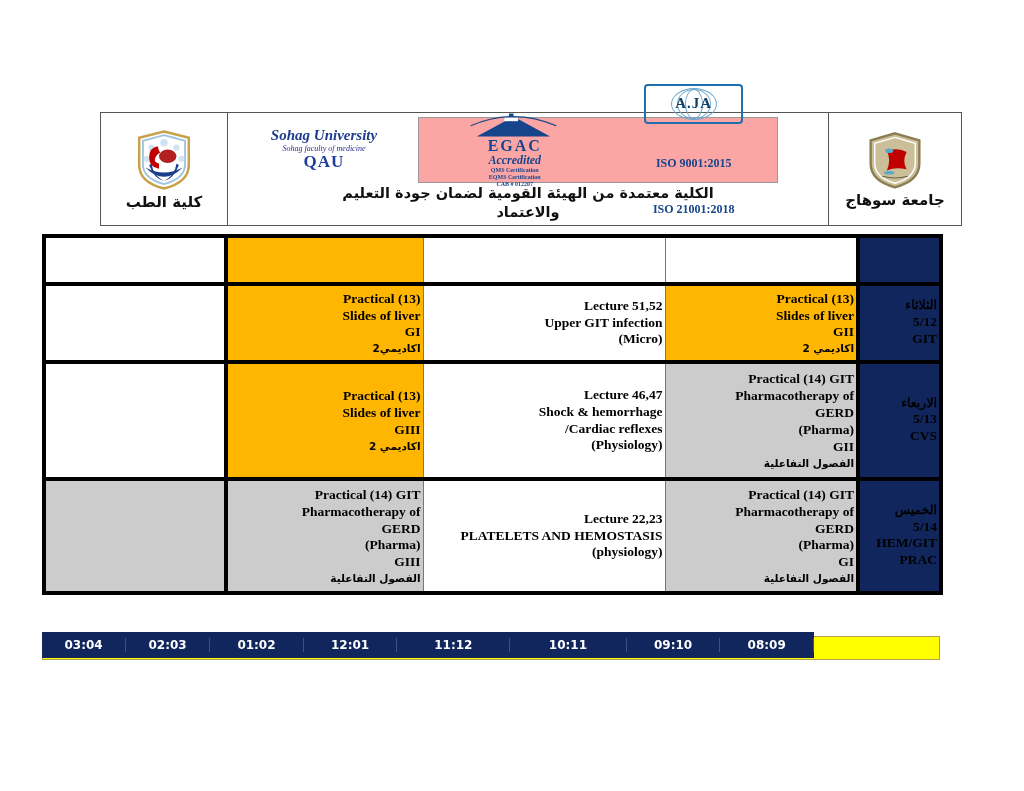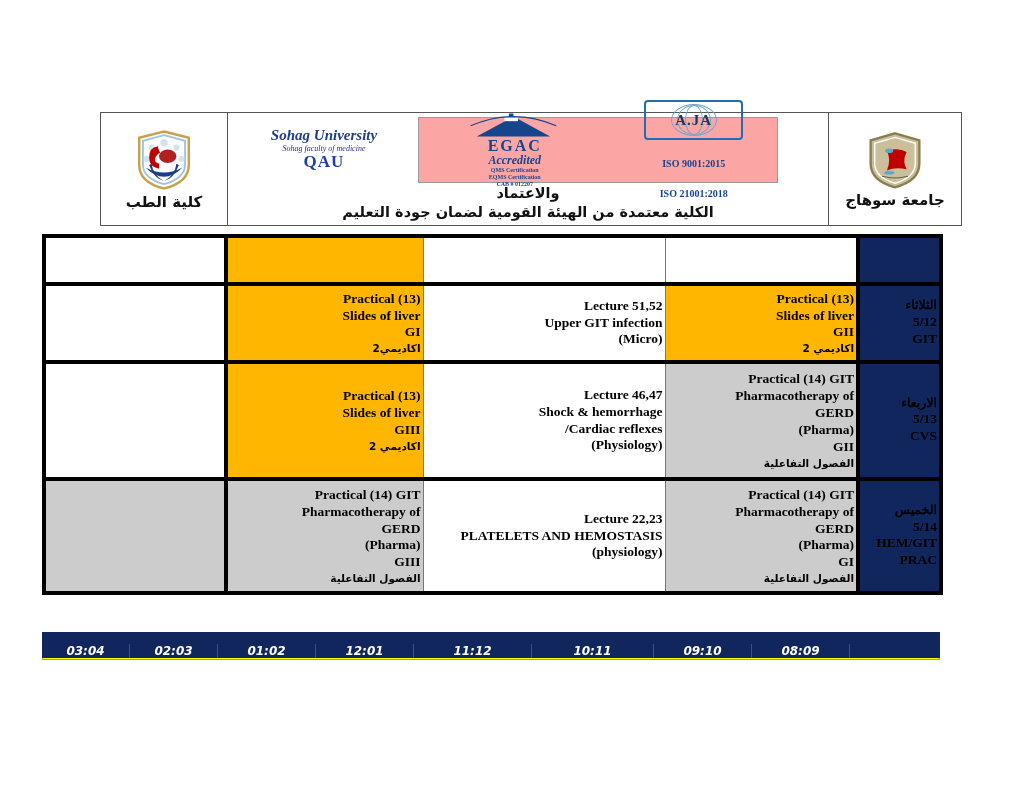--- a/index.html
+++ b/index.html
@@ -200,25 +200,25 @@
     left: 50%;
     top: 0;
     height: 100%;
     box-sizing: border-box;
   }
   .aja-globe:before { width: 18px; transform: translateX(-50%); }
   .aja-globe:after  { width: 34px; transform: translateX(-50%); }
   .aja-iso {
     font-family: "Liberation Serif", serif;
     font-weight: bold;
-    font-size: 10px;
+    font-size: 12px;
     color: #17458b;
     line-height: 1.2;
     text-align: left;
-    margin-top: 2px;
+    margin-top: 16px;
   }
 
   .hdr-accr-text {
     font-family: "DejaVu Sans", sans-serif;
     font-weight: bold;
     font-size: 14.5px;
     color: #111111;
     direction: rtl;
     text-align: center;
     line-height: 1.25;
@@ -308,27 +308,26 @@
     font-weight: bold;
     font-size: 12px;
     color: #000000;
   }
   .week-bar sup { font-size: 8px; }
 
   .time-bar {
     position: absolute;
     left: 42px;
     top: 632px;
-    width: 898px;
+    width: 772px;
     height: 26px;
     background: #10265c;
     box-sizing: border-box;
     display: flex;
-    align-items: flex-end;
-    font-style: italic;
+    align-items: center;
   }
   .time-cell {
     display: flex;
     align-items: center;
     justify-content: center;
     color: #ffffff;
     font-family: "DejaVu Sans", sans-serif;
     font-weight: bold;
     font-size: 12px;
     border-right: 1px solid #3d5080;
@@ -389,22 +388,22 @@
           <div class="aja-badge">
             <div class="aja-globe"></div>
             <div class="aja-text">A.JA</div>
           </div>
           <div class="aja-iso">ISO 9001:2015</div>
           <div class="aja-iso">ISO 21001:2018</div>
         </div>
       </div>
 
     </div>
+    <div class="hdr-accr-text">الكلية معتمدة من الهيئة القومية لضمان جودة التعليم</div>
     <div class="hdr-accr-text">والاعتماد</div>
-    <div class="hdr-accr-text">الكلية معتمدة من الهيئة القومية لضمان جودة التعليم</div>
   </div>
 
   <div class="hdr-cell hdr-right">
     <div class="sohag-logo">
       <svg viewBox="0 0 100 100" width="60" height="58" aria-hidden="true">
         <path d="M50 4 L92 16 L92 56 Q92 86 50 97 Q8 86 8 56 L8 16 Z" fill="#cbbf9a" stroke="#8a7d52" stroke-width="4"></path>
         <path d="M50 11 L85 21 L85 55 Q85 80 50 90 Q15 80 15 55 L15 21 Z" fill="#cbbf9a" stroke="#ffffff" stroke-width="2.5"></path>
         <path d="M36 34 Q56 28 70 36 Q62 52 70 66 Q50 62 36 68 Q44 50 36 34 Z" fill="#c00000"></path>
         <ellipse cx="40" cy="34" rx="7" ry="4" fill="#5aa8c8"></ellipse>
         <ellipse cx="40" cy="72" rx="9" ry="3" fill="#5aa8c8"></ellipse>

